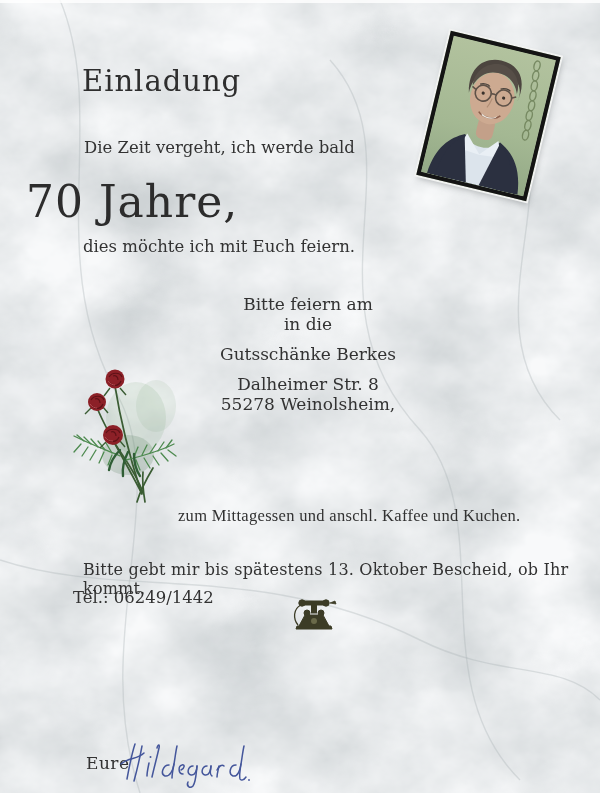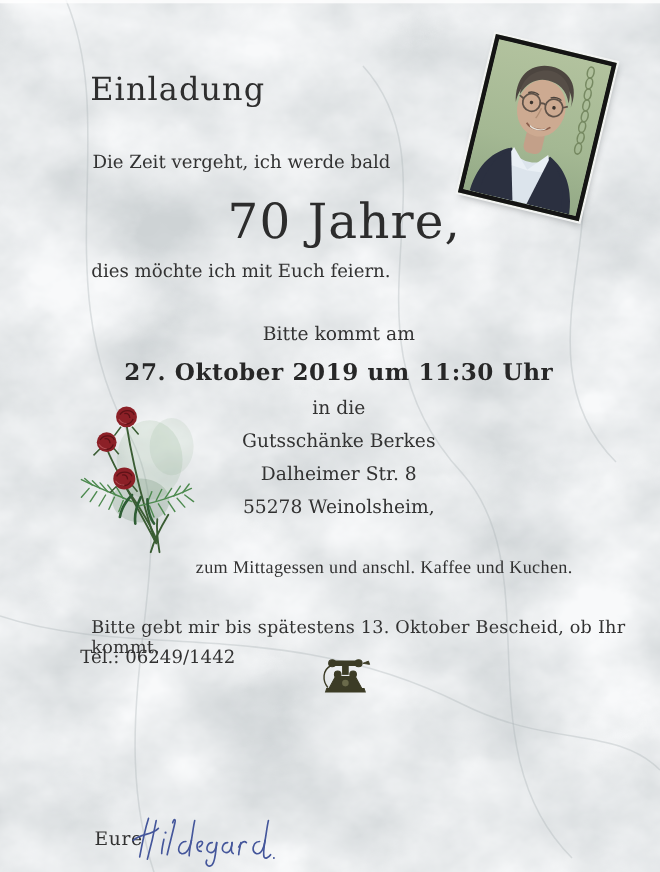--- a/index.html
+++ b/index.html
@@ -9,29 +9,29 @@
     background:#14b8a6;
     overflow:hidden;
     font-family:"DejaVu Serif","Liberation Serif",serif;
     color:#323232;
   }
   .bg-layer{position:absolute;left:0;top:0;width:600px;height:793px;z-index:0;}
   .abs{position:absolute;z-index:2;}
 
   .title{left:82px;top:64px;font-size:29px;letter-spacing:1px;color:#2e2e2e;}
   .intro{left:84px;top:138px;font-size:16.5px;}
-  .headline{left:26px;right:0;top:176px;text-align:center;font-size:44px;letter-spacing:1px;color:#2c2c2c;}
+  .headline{left:26px;right:0;top:176px;text-align:left;font-size:44px;letter-spacing:1px;color:#2c2c2c;}
   .celebrate{left:83px;top:237px;font-size:16.5px;}
 
   .center-col{left:16px;right:0;top:294px;text-align:center;}
   .center-col .line{font-size:17px;line-height:20px;}
   .center-col .date{font-size:21px;font-weight:bold;letter-spacing:0.5px;margin-top:11px;margin-bottom:11px;color:#272727;}
   .center-col .venue{margin-top:10px;}
   .center-col .street{margin-top:10px;}
-  .center-col .city{margin-top:10px;}
+  .center-col .city{}
 
   .meal{left:178px;top:506px;font-size:16.5px;letter-spacing:0.3px;font-family:Liberation Serif, serif;}
   .rsvp{left:83px;top:560px;font-size:16px;letter-spacing:0.2px;}
   .phone{left:73px;top:588px;font-size:16.5px;}
   .phone-icon{left:290px;top:596px;}
   .gift{left:83px;top:633px;font-size:16.5px;line-height:22.5px;width:460px;}
   .closing{left:86px;top:753px;font-size:17px;letter-spacing:0.5px;text-align:center;}
   .signature{left:118px;top:735px;}
   .bouquet{left:58px;top:360px;}
 
@@ -126,22 +126,21 @@
       <path d="M45,69 C50,72 57,72 61,68 L60,70 C56,73 50,73 46,71 Z" fill="#e8e3da"></path>
     </svg>
   </div>
 
   <div class="abs title">Einladung</div>
   <div class="abs intro">Die Zeit vergeht, ich werde bald</div>
   <div class="abs headline">70 Jahre,</div>
   <div class="abs celebrate">dies möchte ich mit Euch feiern.</div>
 
   <div class="abs center-col">
-    <div class="line">Bitte kommt am</div>
-    <div class="date">27. Oktober 2019 um 11:30 Uhr</div>
+    <div class="line">Bitte feiern am</div>
     <div class="line">in die</div>
     <div class="line venue">Gutsschänke Berkes</div>
     <div class="line street">Dalheimer Str. 8</div>
     <div class="line city">55278 Weinolsheim,</div>
   </div>
 
   <svg class="abs bouquet" width="135" height="145" viewBox="0 0 135 145">
 
     <ellipse cx="78" cy="58" rx="30" ry="36" fill="#7fa87f" opacity="0.16"></ellipse>
     <ellipse cx="98" cy="46" rx="20" ry="26" fill="#7fa87f" opacity="0.12"></ellipse>

